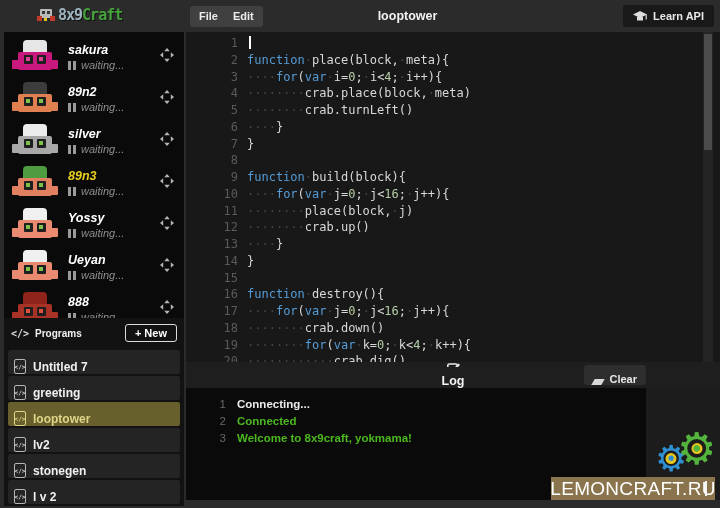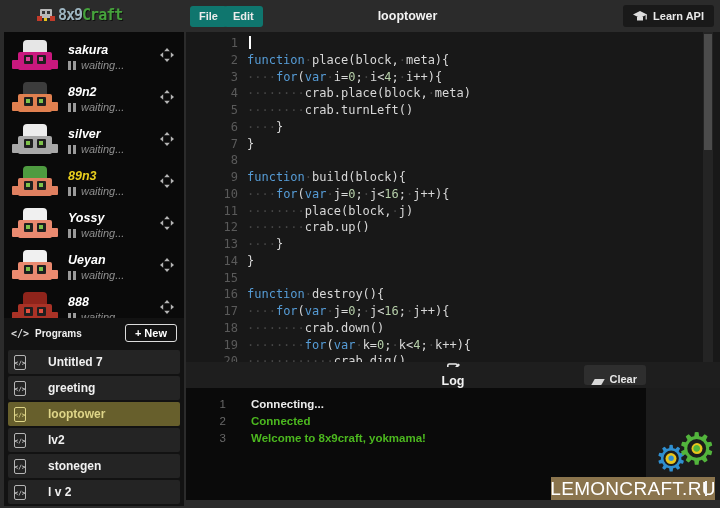--- a/index.html
+++ b/index.html
@@ -10,21 +10,21 @@
     position:relative;
     overflow:hidden;
     color:#eee;
   }
   
   .topbar { position:absolute; left:0; top:0; width:720px; height:32px; background:#2b2b2b; }
   .logo { position:absolute; left:36px; top:6px; display:flex; align-items:center; gap:2px; }
   .logo-text { font-family:"DejaVu Sans Mono", monospace; font-weight:800; font-size:15px; letter-spacing:-1px; text-shadow:1px 1px 0 #111; }
   .logo-8x9 { color:#9db4c0; }
   .logo-craft { color:#46a33c; }
-  .menu-btn { position:absolute; top:6px; height:21px; line-height:21px; padding:0 9px; background:#0f766e; border-radius:3px; color:#ececec; font-size:11px; font-weight:bold; cursor:pointer; }
+  .menu-btn { position:absolute; top:6px; height:21px; line-height:21px; padding:0 9px; background:#404040; border-radius:3px; color:#ececec; font-size:11px; font-weight:bold; cursor:pointer; }
   .menu-file { left:190px; }
   .menu-edit { left:224px; }
   .apptitle { position:absolute; left:185px; right:90px; top:0; height:32px; line-height:32px; text-align:center; font-size:12.5px; font-weight:bold; color:#f2f2f2; }
   .learn-api { position:absolute; right:6px; top:5px; height:22px; background:#191919; border-radius:3px; padding:0 10px; display:flex; align-items:center; gap:6px; color:#e8e8e8; font-size:11px; font-weight:bold; cursor:pointer; }
   
   .sidebar { position:absolute; left:4px; top:32px; width:180px; bottom:2px; background:#0a0a0a; }
   .players { position:absolute; left:0; top:0; right:0; height:286px; overflow:hidden; padding-top:4px; }
   .player-row { height:42px; display:flex; align-items:center; padding:0 10px 0 8px; gap:10px; cursor:pointer;font-style:italic; }
   .avatar { position:relative; width:46px; height:34px; flex:0 0 46px; }
   .av-hat  { position:absolute; left:11px; top:0; width:24px; height:13px; background:var(--hat); border-radius:4px 4px 0 0; }
@@ -40,21 +40,21 @@
   .pause-icon { display:inline-flex; gap:2px; }
   .pause-icon i { width:3px; height:9px; background:#9a9a9a; display:block; }
   .move-icon { margin-left:auto; flex:0 0 14px; }
   
   .programs { position:absolute; left:0; top:286px; right:0; bottom:0; background:#121212; }
   .programs-header { height:30px; display:flex; align-items:center; gap:6px; padding:0 7px; }
   .code-tag-icon { font-family:"DejaVu Sans Mono", monospace; font-size:10px; font-weight:bold; color:#dcdcdc; }
   .programs-title { font-size:10px; font-weight:bold; color:#f0f0f0; }
   .new-btn { margin-left:auto; border:1px solid #dcdcdc; border-radius:3px; padding:2px 9px; color:#fff; font-size:11px; font-weight:bold; background:transparent; cursor:pointer; }
   .program-list { padding:2px 4px; }
-  .program-item { height:24px; margin-bottom:2px; background:#242424; border-radius:2px; display:flex; align-items:center; gap:22px; padding:0 6px; color:#f0f0f0; font-size:12px; font-weight:bold; cursor:pointer; }
+  .program-item { height:24px; margin-bottom:2px; background:#242424; border-radius:2px; display:flex; align-items:flex-end; gap:7px; padding:0 6px; color:#f0f0f0; font-size:12px; font-weight:bold; cursor:pointer; }
   .program-item.selected { background:var(--sel-bg,#675f2c); color:var(--sel-fg,#ded588); }
   .file-icon { width:12px; height:15px; border:1px solid #b5b5b5; border-radius:2px; display:flex; align-items:center; justify-content:center; font-family:"DejaVu Sans Mono", monospace; font-size:6px; font-weight:bold; color:#d5d5d5; flex:0 0 12px; }
   .program-item.selected .file-icon { border-color:var(--sel-fg,#ded588); color:var(--sel-fg,#ded588); }
   
   .editor { position:absolute; left:186px; top:32px; width:534px; height:330px; background:#181818; overflow:hidden; font-family:"DejaVu Sans Mono", monospace; font-size:12px; }
   .code-lines { padding-top:3px; }
   .code-line { display:flex; height:16.75px; line-height:16.75px; }
   .ln { flex:0 0 52px; text-align:right; color:#5a5a5a; user-select:none; }
   .code { white-space:pre; margin-left:9px; }
   .seg-k { color:var(--c-k,#569cd6); }
@@ -67,21 +67,21 @@
   
   .log { position:absolute; left:186px; top:362px; right:0; bottom:0; }
   .log-header { position:relative; height:26px; background:#1e1e1e; display:flex; align-items:center; padding:0 10px; gap:7px;flex-direction:column; }
   .log-title { font-size:12.5px; font-weight:bold; color:#f2f2f2; }
   .clear-btn { position:absolute; right:74px; top:3px; height:20px; background:#2e2e2e; border-radius:3px; padding:0 9px; display:flex; align-items:flex-end; gap:6px; color:#e8e8e8; font-size:11px; font-weight:bold; cursor:pointer; }
   .eraser { width:10px; height:6px; background:#d9d9d9; transform:skewX(-30deg); display:block; }
   .log-body { position:absolute; left:0; top:26px; width:460px; bottom:8px; background:#0a0a0a; padding-top:8px; font-size:11.5px; font-weight:bold; }
   .log-side { position:absolute; left:460px; top:26px; right:0; bottom:8px; background:#1c1c1c; }
   .log-entry { display:flex; line-height:17px; }
   .log-num { flex:0 0 40px; text-align:right; color:#686868; font-weight:normal; }
-  .log-text { margin-left:25px; }
+  .log-text { margin-left:11px; }
   .t-info { color:#ececec; }
   .t-ok { color:var(--c-ok,#4cb81f); }
   
   .gear { position:absolute; font-family:"DejaVu Sans", sans-serif; line-height:1; z-index:5; }
   .gear span.hub { position:absolute; left:50%; top:50%; transform:translate(-50%,-54%); width:11px; height:11px; border-radius:50%; background:#e8c51c; z-index:-1; }
   .gear-blue  { left:655px; top:441px; font-size:36px; color:var(--gear-blue,#2f8fd0); }
   .gear-green { left:677px; top:427px; font-size:44px; color:var(--gear-green,#52b43c); }
   .banner { position:absolute; left:551px; right:5px; top:477px; height:23px; background:var(--banner-bg,#8a744d); z-index:6; display:flex; align-items:center; justify-content:center; color:#fff; font-size:19px; letter-spacing:0.3px; cursor:pointer; }
   .banner-tick { position:absolute; right:8px; top:4px; width:2px; height:15px; background:#f5f5f5; }
 </style>

